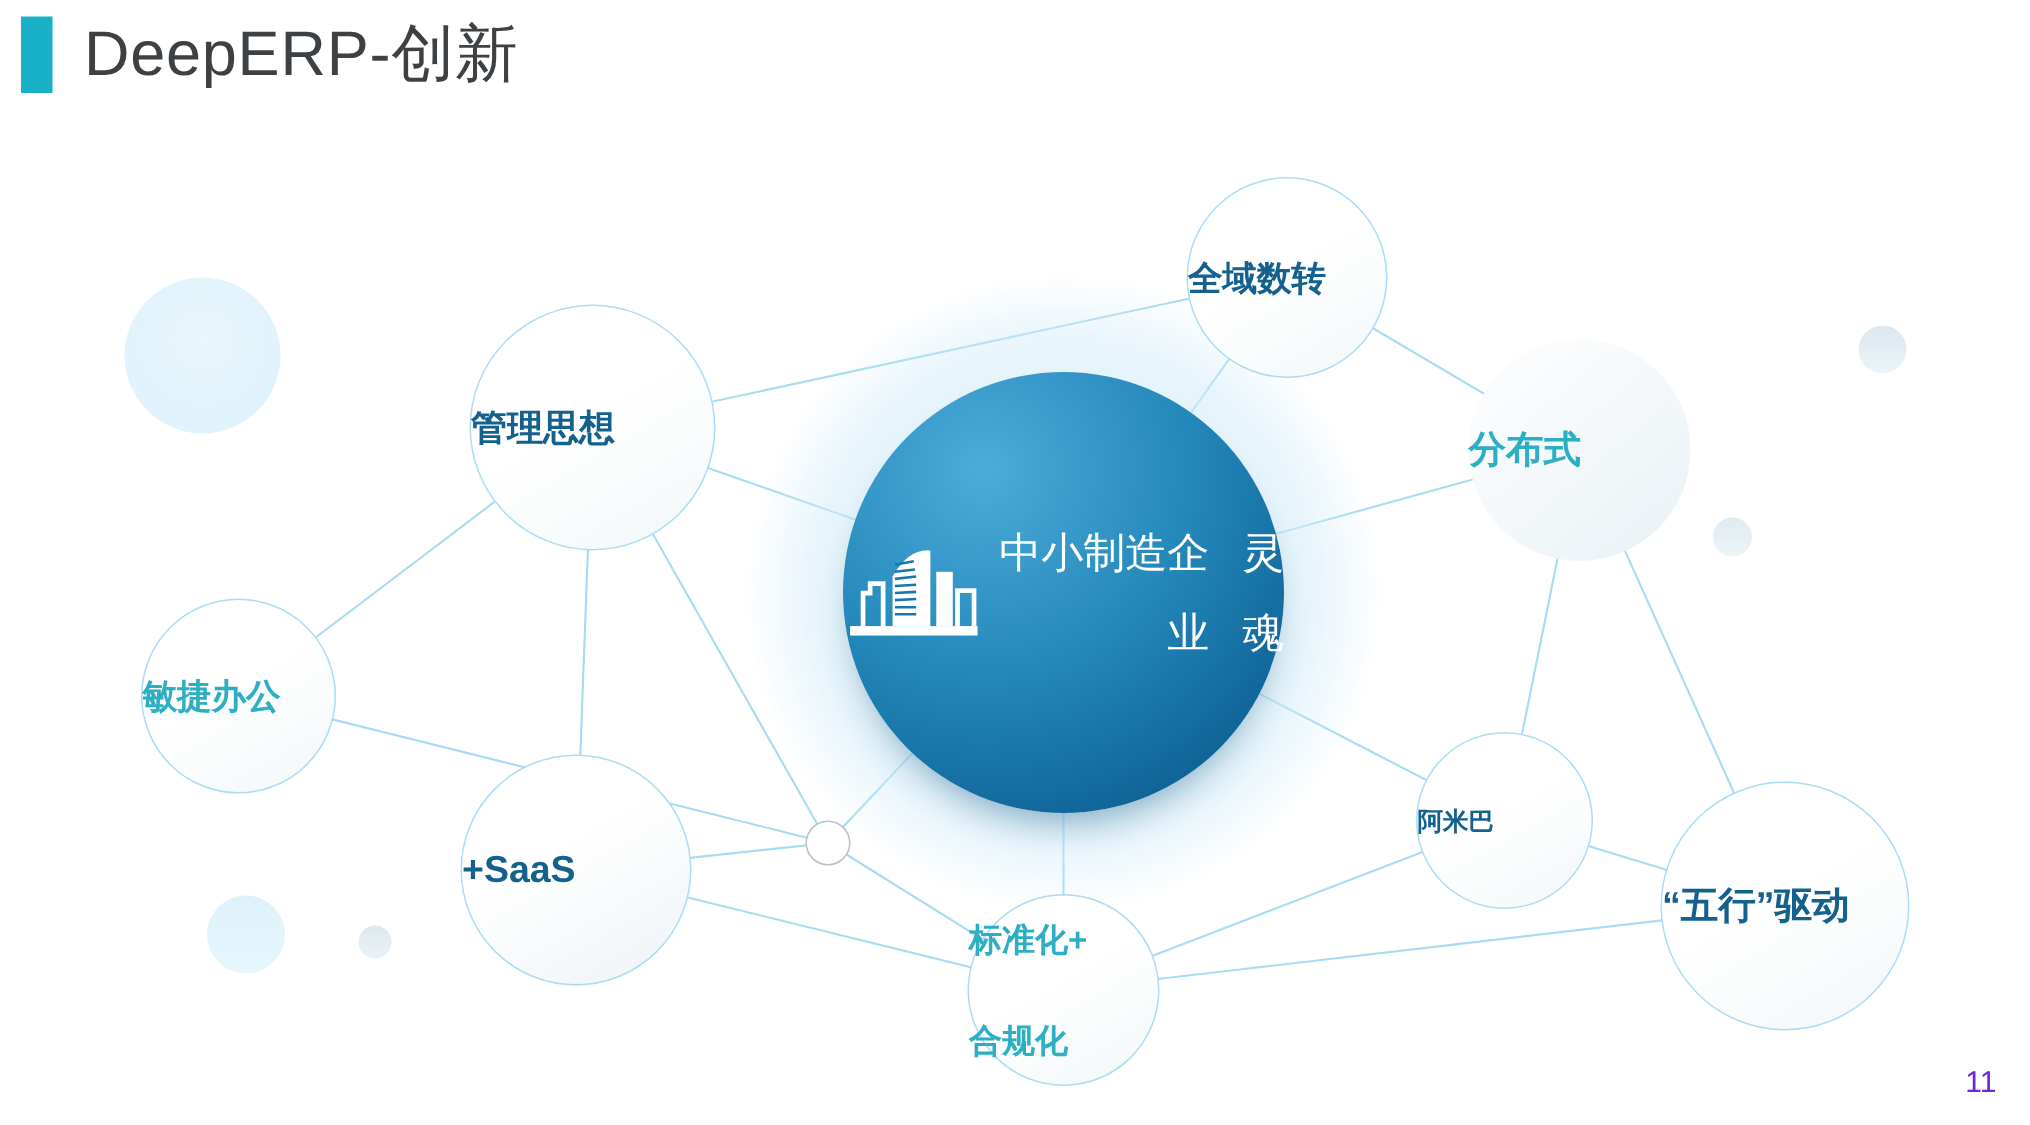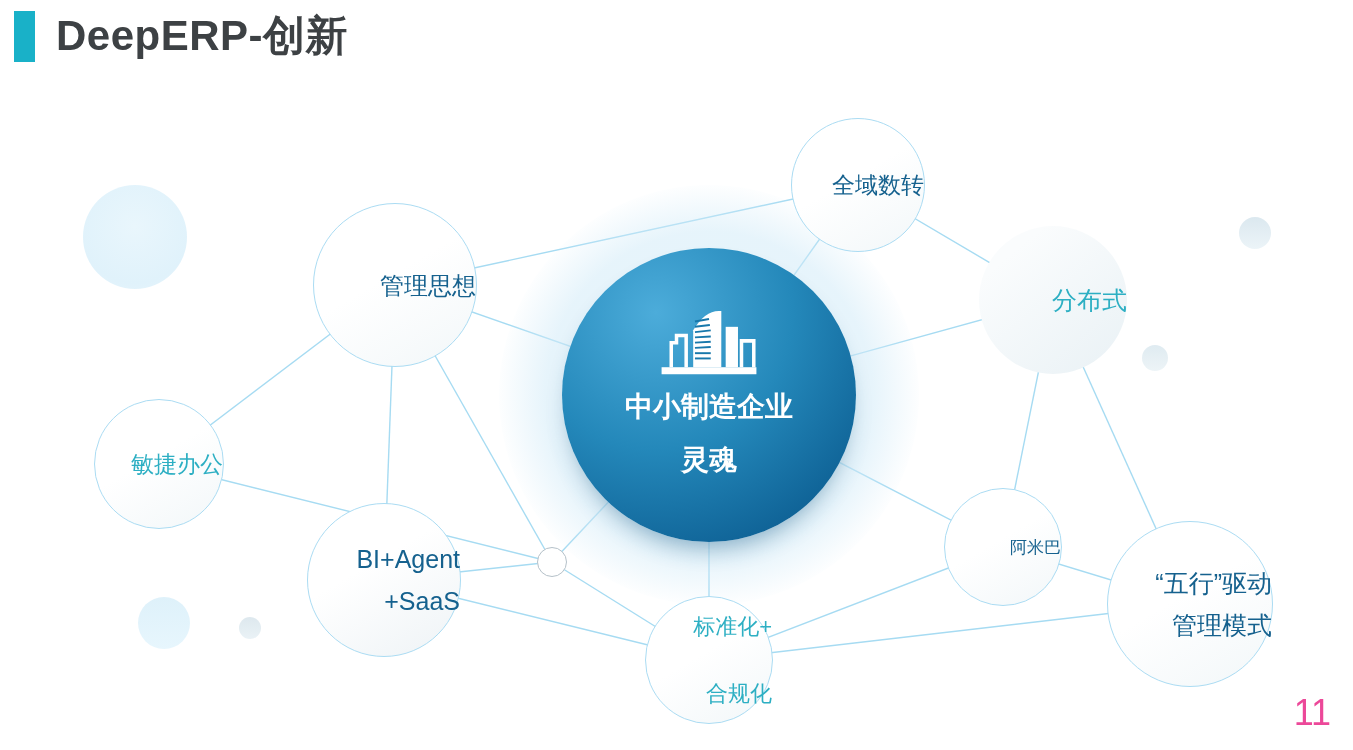--- a/index.html
+++ b/index.html
@@ -8,21 +8,21 @@
     background:#ffffff;
     font-family:"Liberation Sans","DejaVu Sans",sans-serif;
   }
   
   .accent-bar{
     position:absolute;left:14px;top:11px;width:21px;height:51px;
     background:#19b1c8;
   }
   .slide-title{
     position:absolute;left:56px;top:10px;
-    font-size:42px;line-height:52px;color:#3d4144;font-weight:bold;
+    font-size:42px;line-height:52px;color:#3d4144;font-weight:normal;
     letter-spacing:0.5px;
     text-align:right;
   }
   
   .deco{position:absolute;border-radius:50%;}
   .deco-1{left:83px;top:185px;width:104px;height:104px;
     background:radial-gradient(circle at 50% 40%, #e9f6fc 0%, #e0f2fb 70%, #e8f5fc 100%);}
   .deco-2{left:1239px;top:217px;width:32px;height:32px;
     background:linear-gradient(180deg,#dbe8ef 0%,#ecf4f8 100%);}
   .deco-3{left:1142px;top:345px;width:26px;height:26px;
@@ -30,22 +30,22 @@
   .deco-4{left:138px;top:597px;width:52px;height:52px;
     background:linear-gradient(180deg,#def1fa 0%,#e7f6fd 100%);}
   .deco-5{left:239px;top:617px;width:22px;height:22px;
     background:linear-gradient(180deg,#dde8ee 0%,#eaf2f6 100%);}
   
   svg.edges{position:absolute;left:0;top:0;z-index:1;}
   svg.edges line{stroke:#a6dbf2;stroke-width:1.4;}
   
   .node{
     position:absolute;border-radius:50%;z-index:2;
-    display:flex;flex-direction:column;align-items:flex-end;justify-content:center;
-    text-align:center;font-weight:normal;
+    display:flex;flex-direction:column;align-items:flex-start;justify-content:center;
+    text-align:center;font-weight:bold;
     background:linear-gradient(150deg,#ffffff 45%,#f2f7f9 100%);
     border:1.6px solid #abdcf3;
     box-sizing:border-box;
   }
   .node span{display:block;}
   .dark-text{color:#15618e;}
   .teal-text{color:#2dafc3;gap:34px;}
   .n-quanyu {left:791px;top:118px;width:134px;height:134px;font-size:23px;}
   .n-iso    {left:313px;top:203px;width:164px;height:164px;font-size:24px;line-height:51px;}
   .n-fenbushi{left:979px;top:226px;width:148px;height:148px;font-size:25px;line-height:42px;
@@ -62,29 +62,29 @@
   }
   
   .halo{
     position:absolute;left:499px;top:185px;width:420px;height:420px;border-radius:50%;z-index:1;
     background:radial-gradient(circle,rgba(210,235,248,0.55) 55%,rgba(210,235,248,0) 72%);
   }
   .center-node{
     position:absolute;left:562px;top:248px;width:294px;height:294px;border-radius:50%;z-index:3;
     background:radial-gradient(circle at 32% 22%, #4cacda 0%, #2488ba 45%, #0d5f93 85%, #0a568b 100%);
     box-shadow:0 14px 22px -8px rgba(18,88,132,0.45);
-    display:flex;flex-direction:column;align-items:center;justify-content:center;
-    color:#ffffff;font-weight:bold;text-align:right;
+    display:flex;align-items:center;justify-content:center;
+    color:#ffffff;font-weight:normal;text-align:right;
   }
   .center-node .txt{font-size:28px;line-height:53px;}
   .center-icon{margin-bottom:4px;}
   
   .page-number{
     position:absolute;right:22px;bottom:16px;
-    font-size:36px;color:#ec4899;
+    font-size:20px;color:#6d28d9;
   }
 </style>
 </head>
 <body>
 
 <div class="accent-bar"></div>
 <div class="slide-title">DeepERP-创新</div>
 
 <div class="deco deco-1"></div>
 <div class="deco deco-2"></div>
@@ -125,36 +125,34 @@
 
 <div class="node n-fenbushi teal-text">
   <span>分布式</span>
 </div>
 
 <div class="node n-minjie teal-text">
   <span>敏捷办公</span>
 </div>
 
 <div class="node n-bi dark-text">
-  <span>BI+Agent</span>
   <span>+SaaS</span>
 </div>
 
 <div class="node n-biaozhun teal-text">
   <span>标准化+</span>
   <span>合规化</span>
 </div>
 
 <div class="node n-amiba dark-text">
   <span>阿米巴</span>
 </div>
 
 <div class="node n-wuxing dark-text">
   <span>“五行”驱动</span>
-  <span>管理模式</span>
 </div>
 
 <div class="junction"></div>
 
 <div class="halo"></div>
 <div class="center-node">
   <svg class="center-icon" width="106" height="72" viewBox="0 0 120 82">
 
     <rect x="6" y="72" width="108" height="8" fill="#ffffff"></rect>
 

